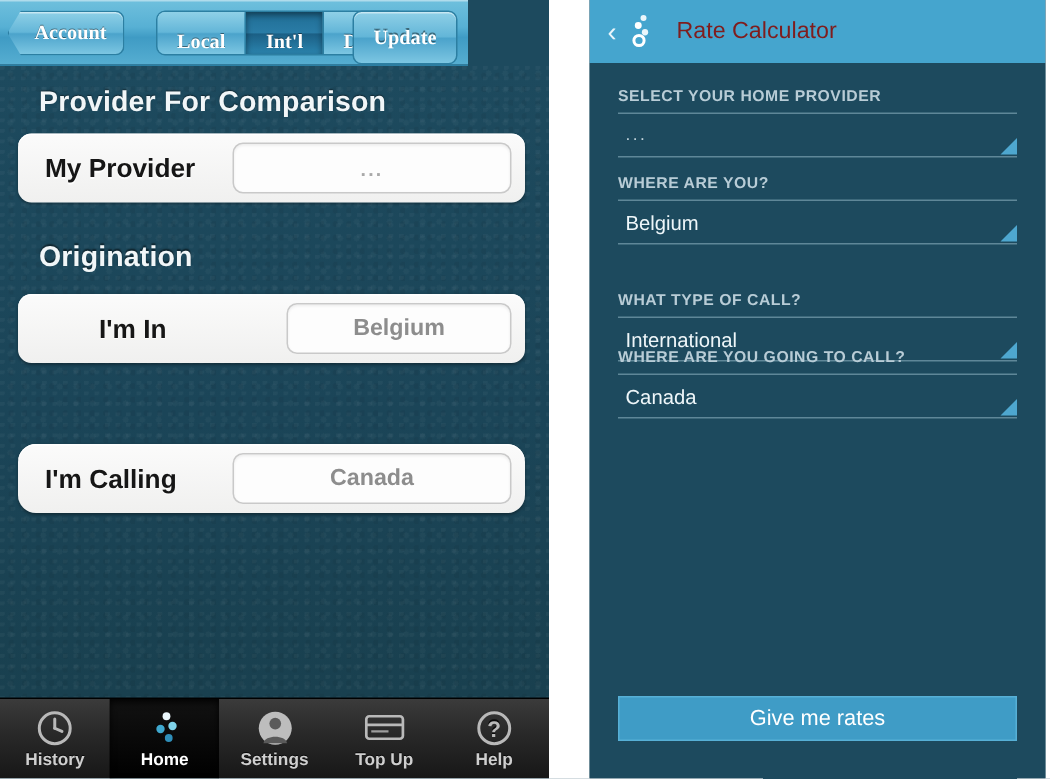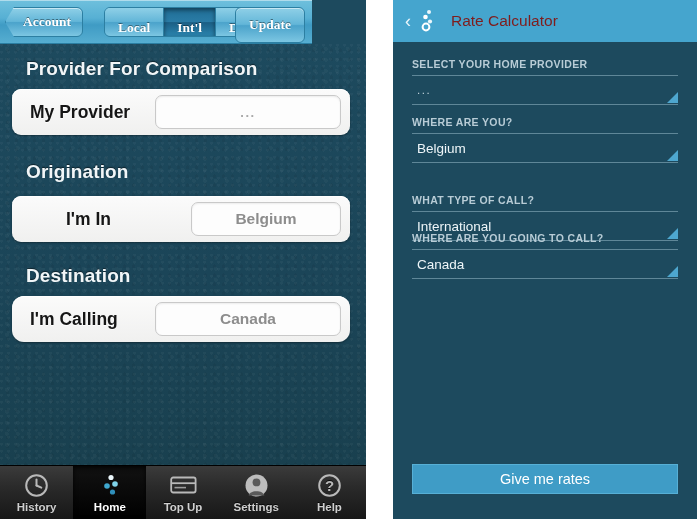--- a/index.html
+++ b/index.html
@@ -190,21 +190,20 @@
         <div class="row-label">My Provider</div>
         <div class="row-value dots">...</div>
       </div>
 
       <div class="section-head" style="top:117px;">Origination</div>
       <div class="row-card" style="top:152px;padding-left:36px;">
         <div class="row-label">I'm In</div>
         <div class="row-value">Belgium</div>
       </div>
 
-      <div class="section-head" style="top:221px;">Destination</div>
       <div class="row-card" style="top:252px;border-radius:12px;">
         <div class="row-label">I'm Calling</div>
         <div class="row-value">Canada</div>
       </div>
 
     </div>
 
     <div class="ios-navbar">
       <div class="back-btn">
         <span>Account</span>
@@ -247,38 +246,38 @@
             <circle cx="17" cy="11" r="2.8" fill="#7fd3ea"></circle>
             <circle cx="9" cy="13" r="2.8" fill="#3fa8cf"></circle>
             <circle cx="14.5" cy="19" r="2.6" fill="#2f8fba"></circle>
           </svg>
         </div>
         <span>Home</span>
       </div>
 
       <div class="tab">
         <div class="tab-ico">
+          <svg width="25" height="25" viewBox="0 0 25 25">
+            <circle cx="12.5" cy="12.5" r="11" fill="#bdbdbd"></circle>
+            <circle cx="12.5" cy="9.4" r="3.9" fill="#5a5a5a"></circle>
+            <path d="M4.6 22.5 C5.6 16.8 19.4 16.8 20.4 22.5 Z" fill="#5a5a5a"></path>
+          </svg>
+        </div>
+        <span>Settings</span>
+      </div>
+
+      <div class="tab">
+        <div class="tab-ico">
           <svg width="27" height="20" viewBox="0 0 27 20">
             <rect x="1.2" y="2.5" width="24.4" height="15" rx="2" fill="none" stroke="#b9b9b9" stroke-width="1.8"></rect>
             <line x1="1.2" y1="8.2" x2="25.6" y2="8.2" stroke="#b9b9b9" stroke-width="1.8"></line>
             <line x1="4.5" y1="12.6" x2="16" y2="12.6" stroke="#9d9d9d" stroke-width="1.6"></line>
           </svg>
         </div>
         <span>Top Up</span>
-      </div>
-
-      <div class="tab">
-        <div class="tab-ico">
-          <svg width="25" height="25" viewBox="0 0 25 25">
-            <circle cx="12.5" cy="12.5" r="11" fill="#bdbdbd"></circle>
-            <circle cx="12.5" cy="9.4" r="3.9" fill="#5a5a5a"></circle>
-            <path d="M4.6 22.5 C5.6 16.8 19.4 16.8 20.4 22.5 Z" fill="#5a5a5a"></path>
-          </svg>
-        </div>
-        <span>Settings</span>
       </div>
 
       <div class="tab">
         <div class="tab-ico">
           <svg width="25" height="25" viewBox="0 0 25 25">
             <circle cx="12.5" cy="12.5" r="10.3" fill="none" stroke="#b9b9b9" stroke-width="2"></circle>
             <text x="12.5" y="18" text-anchor="middle" font-size="15" font-weight="bold" font-family="Liberation Sans, sans-serif" fill="#b9b9b9">?</text>
           </svg>
         </div>
         <span>Help</span>

